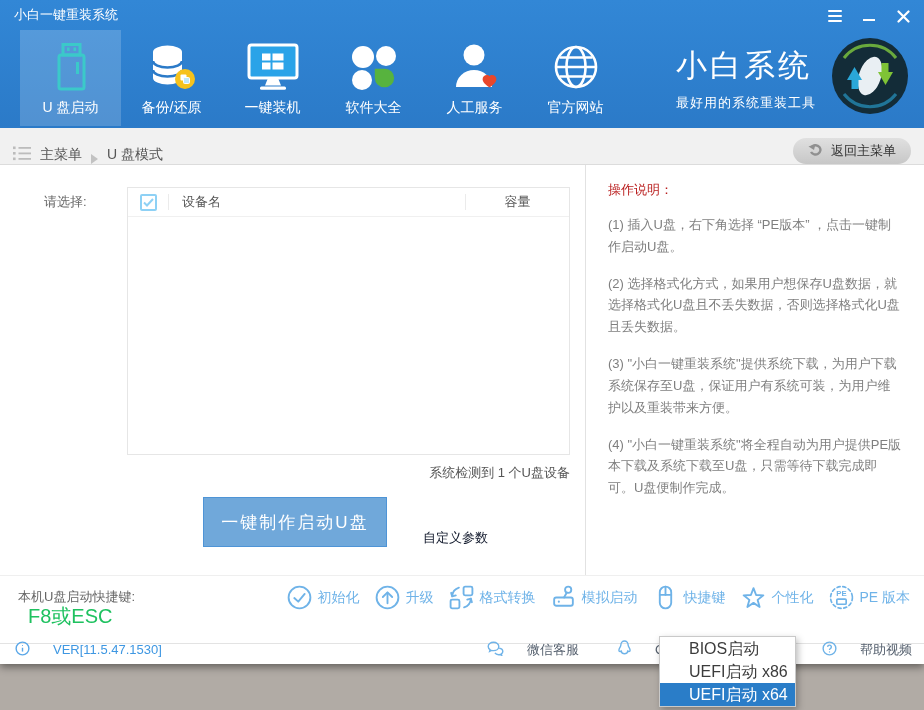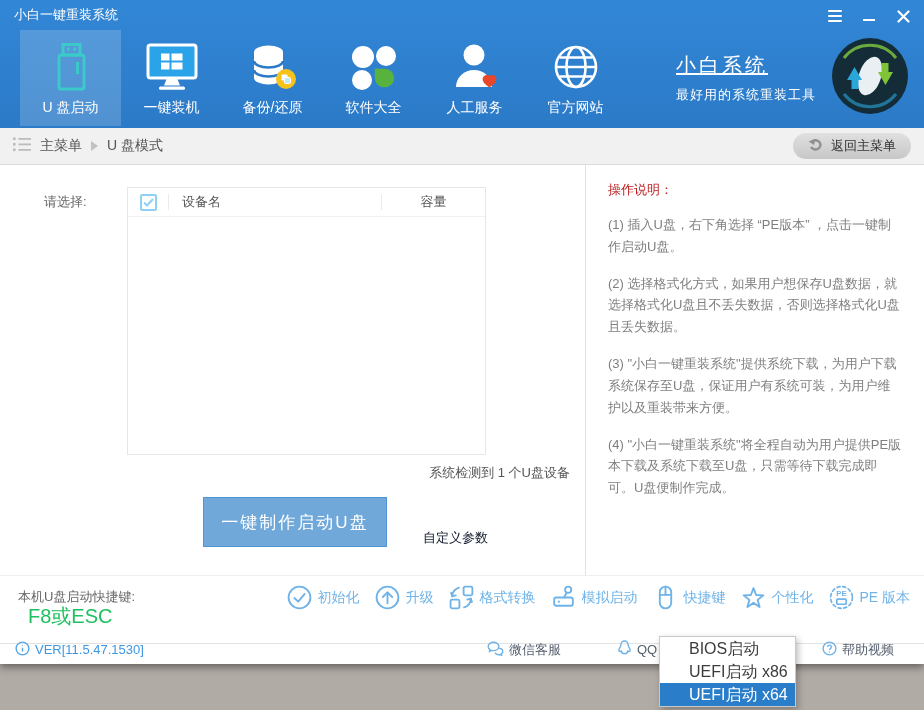--- a/index.html
+++ b/index.html
@@ -29,44 +29,44 @@
   .minimize i { width:12px; height:2.2px; background:#fff; margin-top:8px; }
   .nav-row { display:flex; height:96px; margin-left:20px; align-items:stretch; }
   .nav-item {
     width:101px; display:flex; flex-direction:column; align-items:center;
     justify-content:center; gap:7px; color:#fff; font-size:14px; cursor:pointer;
   }
   .nav-item.selected { background:rgba(255,255,255,.18); }
   .nav-icon { height:52px; display:flex; align-items:flex-end; justify-content:center; }
   .brand { margin-left:auto; display:flex; align-items:center; gap:14px; padding-right:14px; }
   .brand-text { color:#fff; }
-  .brand-name { font-size:20px; letter-spacing:3px;text-decoration:underline; }
+  .brand-name { font-size:31px; letter-spacing:3px; }
   .brand-slogan { font-size:13px; margin-top:7px; letter-spacing:1px; }
   
   .breadcrumb-bar {
     height:37px; background:#f1f1f1; border-bottom:1px solid #dcdcdc;
-    display:flex; align-items:center; padding:0 13px; gap:9px; color:#555; font-size:14px;
+    display:flex; align-items:flex-end; padding:0 13px; gap:9px; color:#555; font-size:14px;
   }
   .crumb-arrow {
     width:0; height:0; border-left:7px solid #c2c2c2;
     border-top:5px solid transparent; border-bottom:5px solid transparent;
   }
   .back-btn {
     margin-left:auto; width:118px; height:26px; border-radius:13px;
     background:linear-gradient(#e0e0e0,#c7c7c7);
     display:flex; align-items:center; justify-content:center; gap:7px;
     font-size:13px; color:#333; cursor:pointer;
   }
   
   .content { display:flex; height:410px;justify-content:flex-end; }
   .left-pane { width:585px; position:relative; }
   .right-pane { flex:1; border-left:1px solid #e2e2e2; padding:16px 22px 0 22px; }
   .select-label { position:absolute; left:44px; top:28px; font-size:13px; color:#666; }
   .device-table {
-    position:absolute; left:127px; top:22px; width:359px; height:268px;
+    position:absolute; left:127px; top:22px; width:443px; height:268px;
     border:1px solid #e6e6e6; background:#fff; display:flex; flex-direction:column;
   }
   .t-header { height:29px; display:flex; align-items:center; color:#555; font-size:13px; border-bottom:1px solid #f0f0f0; }
   .c-check { width:40px; display:flex; justify-content:center; align-items:center; }
   .c-name { flex:1; padding-left:13px; border-left:1px solid #ebebeb; height:16px; line-height:16px; }
   .c-cap { width:104px; text-align:center; border-left:1px solid #ebebeb; height:16px; line-height:16px; }
   .t-row { height:30px; display:flex; align-items:center; background:#d3d3d3; color:#4d4d4d; font-size:13px; cursor:pointer; }
   .t-row .c-name, .t-row .c-cap { border-left:none; }
   .checkbox {
     width:17px; height:17px; border:2px solid #8ed1f5; border-radius:2px;
@@ -83,21 +83,21 @@
   .instructions p { font-size:13px; color:#7f7f7f; line-height:1.68; margin-top:15px; }
   
   .bottom-strip { height:68px; position:relative; border-top:1px solid #efefef; }
   .hotkey-label { position:absolute; left:18px; top:12px; font-size:13px; color:#666; }
   .hotkey-value { position:absolute; left:28px; top:27px; font-size:20px; color:#1ec15f; }
   .tools { position:absolute; right:14px; top:8px; display:flex; gap:15px; }
   .tool { display:flex; align-items:center; gap:4px; color:#6fb3e8; font-size:14px; cursor:pointer; min-width:52px; }
   .tool svg { display:block; }
   
   .statusbar { height:20px; border-top:1px solid #e3e3e3; position:relative; font-size:13px; background:#fff; }
-  .sb-group { position:absolute; top:0; bottom:8px; display:flex; align-items:center; gap:5px; cursor:pointer; }
+  .sb-group { position:absolute; top:0; bottom:8px; display:flex; align-items:center; gap:23px; cursor:pointer; }
   .sb-version { left:15px; color:#3e97e2; cursor:default; }
   .sb-wechat { left:487px; color:#55606e; }
   .sb-qq { left:617px; color:#55606e; }
   .sb-help { left:822px; color:#55606e; }
   
   .popup-menu {
     position:absolute; left:659px; top:636px; width:137px; z-index:50;
     background:#fff; border:1px solid #c9c9c9; box-shadow:2px 3px 7px rgba(0,0,0,.28);
   }
   .popup-item { height:23px; line-height:23px; padding-left:29px; font-size:16px; color:#3c3c3c; cursor:pointer; }
@@ -133,48 +133,48 @@
         <span class="nav-icon">
           <svg width="44" height="50" viewBox="0 0 44 50">
             <rect x="14" y="2.5" width="17" height="10.5" fill="none" stroke="#3bc9c9" stroke-width="3"></rect>
             <rect x="18" y="5.5" width="2.6" height="3.4" fill="#3bc9c9"></rect>
             <rect x="24.5" y="5.5" width="2.6" height="3.4" fill="#3bc9c9"></rect>
             <rect x="10" y="13" width="25" height="34" rx="2" fill="none" stroke="#3bc9c9" stroke-width="3"></rect>
             <line x1="28.5" y1="20" x2="28.5" y2="32" stroke="#3bc9c9" stroke-width="3"></line>
           </svg>
         </span>
         <span>U 盘启动</span>
+      </div>
+      <div class="nav-item">
+        <span class="nav-icon">
+          <svg width="50" height="50" viewBox="0 0 50 50">
+            <path d="M6,10 V36 a14.5,6.5 0 0 0 29,0 V10" fill="#fff"></path>
+            <ellipse cx="20.5" cy="10" rx="14.5" ry="6.5" fill="#fff"></ellipse>
+            <path d="M6,19 a14.5,6.5 0 0 0 29,0" fill="none" stroke="#2b7ac8" stroke-width="2.6"></path>
+            <path d="M6,28 a14.5,6.5 0 0 0 29,0" fill="none" stroke="#2b7ac8" stroke-width="2.6"></path>
+            <circle cx="38" cy="37" r="10" fill="#f6c21c"></circle>
+            <rect x="33.5" y="32.5" width="6" height="6" rx="1" fill="#fff"></rect>
+            <rect x="36.5" y="35.5" width="6" height="6" rx="1" fill="#bfe9fa" stroke="#fff" stroke-width="1"></rect>
+          </svg>
+        </span>
+        <span>备份/还原</span>
       </div>
       <div class="nav-item">
         <span class="nav-icon">
           <svg width="54" height="50" viewBox="0 0 54 50">
             <rect x="3" y="3" width="48" height="33" rx="2.5" fill="#2aa3e8" stroke="#fff" stroke-width="3"></rect>
             <rect x="16" y="11.5" width="8.5" height="7" fill="#fff"></rect>
             <rect x="26.5" y="11.5" width="11" height="7" fill="#fff"></rect>
             <rect x="16" y="20.5" width="8.5" height="7" fill="#fff"></rect>
             <rect x="26.5" y="20.5" width="11" height="7" fill="#fff"></rect>
             <polygon points="22,36 32,36 35,43.5 19,43.5" fill="#fff"></polygon>
             <rect x="14" y="44.5" width="26" height="3.2" rx="1.5" fill="#fff"></rect>
           </svg>
         </span>
         <span>一键装机</span>
-      </div>
-      <div class="nav-item">
-        <span class="nav-icon">
-          <svg width="50" height="50" viewBox="0 0 50 50">
-            <path d="M6,10 V36 a14.5,6.5 0 0 0 29,0 V10" fill="#fff"></path>
-            <ellipse cx="20.5" cy="10" rx="14.5" ry="6.5" fill="#fff"></ellipse>
-            <path d="M6,19 a14.5,6.5 0 0 0 29,0" fill="none" stroke="#2b7ac8" stroke-width="2.6"></path>
-            <path d="M6,28 a14.5,6.5 0 0 0 29,0" fill="none" stroke="#2b7ac8" stroke-width="2.6"></path>
-            <circle cx="38" cy="37" r="10" fill="#f6c21c"></circle>
-            <rect x="33.5" y="32.5" width="6" height="6" rx="1" fill="#fff"></rect>
-            <rect x="36.5" y="35.5" width="6" height="6" rx="1" fill="#bfe9fa" stroke="#fff" stroke-width="1"></rect>
-          </svg>
-        </span>
-        <span>备份/还原</span>
       </div>
       <div class="nav-item">
         <span class="nav-icon">
           <svg width="48" height="48" viewBox="0 0 48 48">
             <circle cx="13" cy="13" r="11" fill="#fff"></circle>
             <circle cx="36" cy="12" r="10" fill="#fff"></circle>
             <circle cx="12" cy="36" r="10" fill="#fff"></circle>
             <path d="M26,26 h11 a10,10 0 0 1 10,10 v0 a10,10 0 0 1 -10,10 h-1 a10,10 0 0 1 -10,-10 Z" transform="scale(0.92) translate(1,1)" fill="#57b33e"></path>
           </svg>
         </span>

